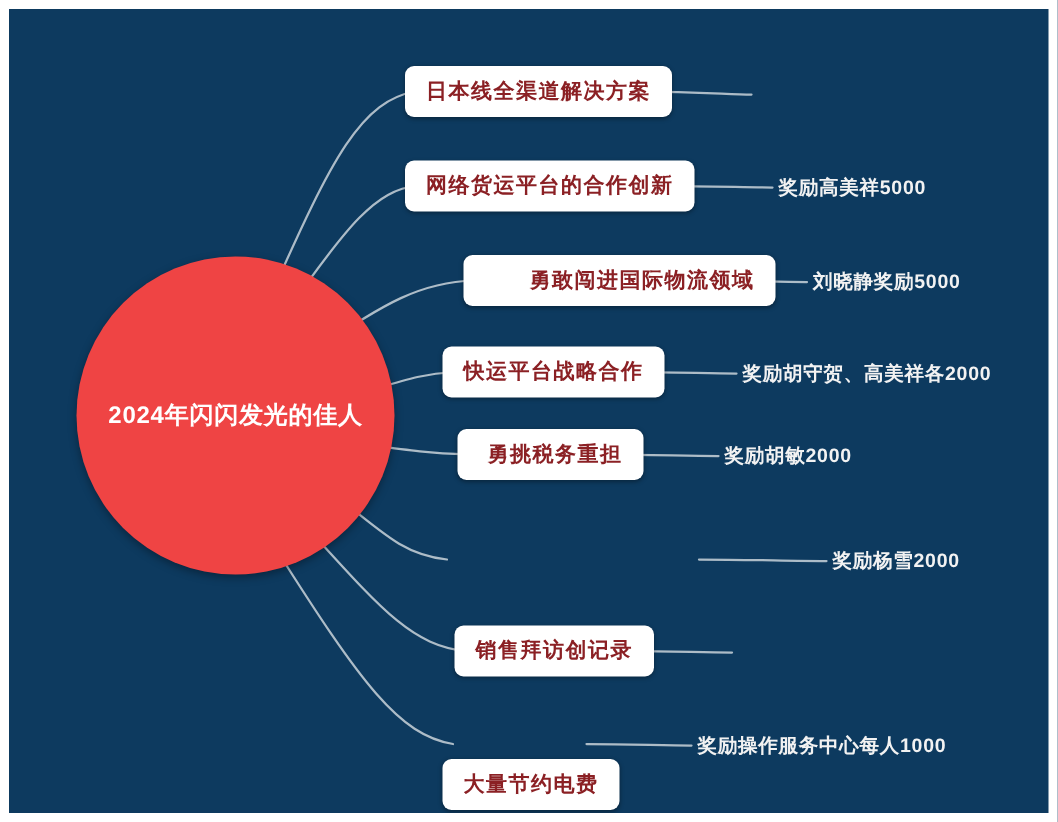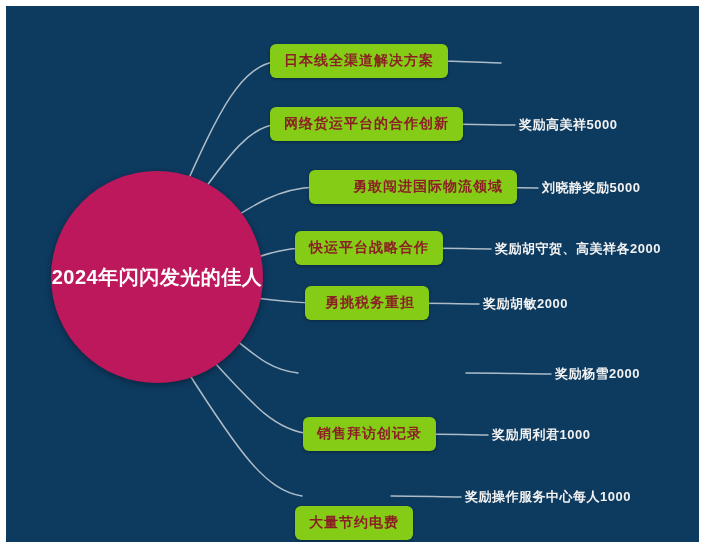--- a/index.html
+++ b/index.html
@@ -9,32 +9,32 @@
     box-sizing:border-box;
     background:#0d3a5f;
     border:6px solid #ffffff;
     overflow:hidden;
     font-family:"Liberation Sans","DejaVu Sans",sans-serif;
   }
   svg.connectors{position:absolute;left:0;top:0;z-index:1;}
   .root-topic{
     position:absolute;left:45px;top:165px;width:212px;height:212px;
     border-radius:50%;
-    background:#be185d;
+    background:#ef4444;
     color:#ffffff;
     display:flex;align-items:center;justify-content:center;
-    font-size:20px;font-weight:bold;letter-spacing:0.5px;
+    font-size:16px;font-weight:bold;letter-spacing:0.5px;
     text-align:center;white-space:nowrap;
     z-index:3;
     box-shadow:0 2px 6px rgba(0,0,0,0.35);
   }
   .topic-box{
     position:absolute;
     transform:translateY(-50%);
-    background:#84cc16;
+    background:#ffffff;
     color:#8b2024;
     font-size:14px;font-weight:bold;letter-spacing:1px;
     padding:8px 14px;
     border-radius:6px;
     white-space:nowrap;
     z-index:2;
     box-shadow:0 1px 3px rgba(0,0,0,0.35);
   }
   .reward-label{
     position:absolute;
@@ -85,18 +85,17 @@
 
   <div class="topic-box" style="left:289px;top:242px;">快运平台战略合作</div>
   <div class="reward-label" style="left:489px;top:243px;">奖励胡守贺、高美祥各2000</div>
 
   <div class="topic-box" style="left:299px;top:297px;padding-left:20px;">勇挑税务重担</div>
   <div class="reward-label" style="left:477px;top:298px;">奖励胡敏2000</div>
 
   <div class="reward-label" style="left:549px;top:368px;">奖励杨雪2000</div>
 
   <div class="topic-box" style="left:297px;top:428px;">销售拜访创记录</div>
-  <div class="reward-label" style="left:486px;top:429px;">奖励周利君1000</div>
 
   <div class="topic-box" style="left:289px;top:517px;">大量节约电费</div>
   <div class="reward-label" style="left:459px;top:491px;">奖励操作服务中心每人1000</div>
 
 </div>
 
 </body></html>

